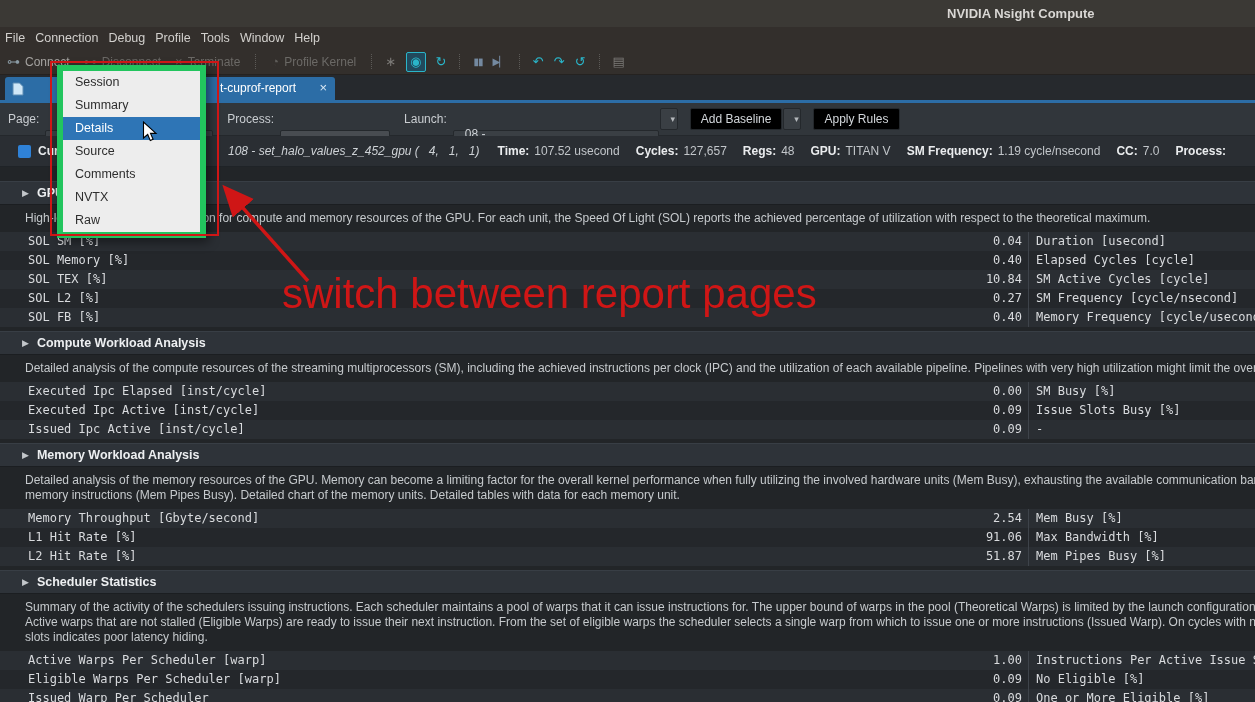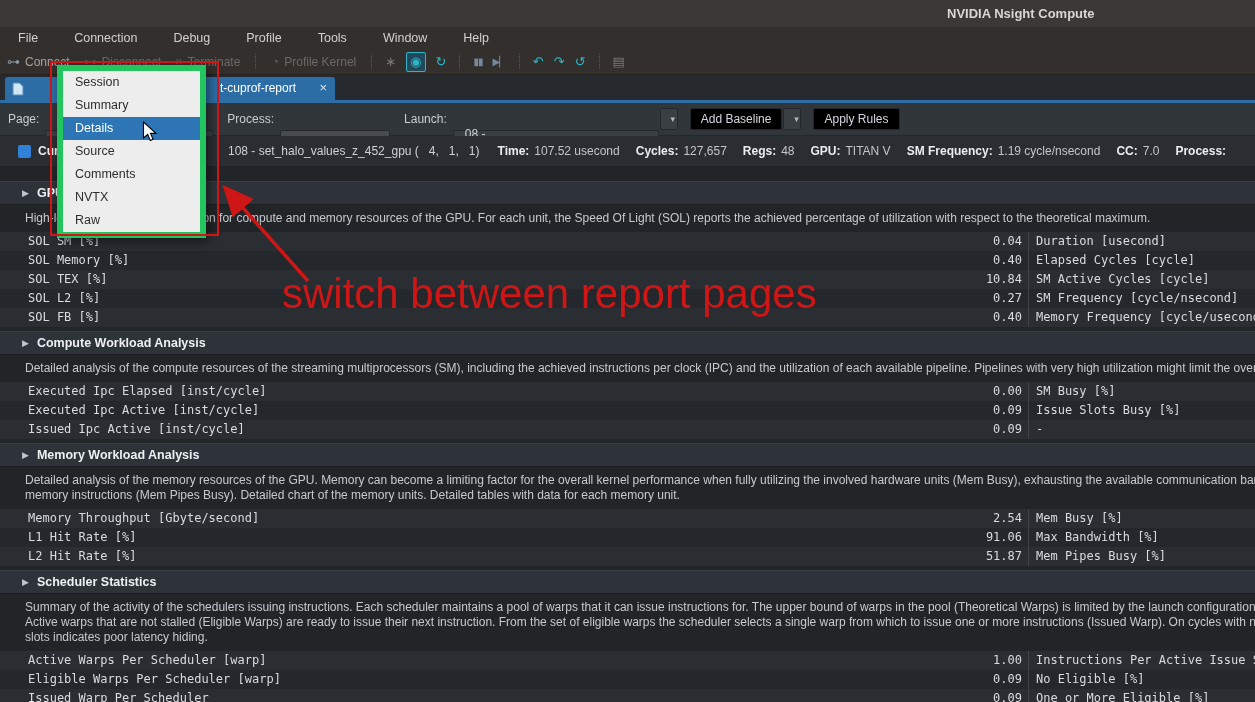--- a/index.html
+++ b/index.html
@@ -3,21 +3,21 @@
 <meta charset="utf-8">
 <style>
   * { margin:0; padding:0; box-sizing:border-box; }
   html,body { width:1255px; height:702px; overflow:hidden; }
   body { position:relative; background:#222528; font-family:"Liberation Sans",sans-serif; }
 
   
   .titlebar { height:27px; background:#3b3935; position:relative; }
   .title-text { position:absolute; left:947px; top:0; line-height:27px; font-size:13px; font-weight:bold; color:#d9d7d4; }
   .menubar { height:22px; background:#332f2c; display:flex; align-items:center; }
-  .menu-item { padding:0 18px; line-height:22px; font-size:12.5px; color:#d2d0cd; }
+  .menu-item { padding:0 5px; line-height:22px; font-size:12.5px; color:#d2d0cd; }
   .toolbar { height:26px; background:#332f2c; border-bottom:1px solid #252220; display:flex; align-items:center; font-size:12px; }
   .tb-btn { display:flex; align-items:center; gap:5px; margin:0 7px; }
   .tb-btn.en { color:#a5a3a0; }
   .tb-btn.dis { color:#6b6966; }
   .tb-ico { font-size:13px; color:#8a9aa4; }
   .tb-btn.dis .tb-ico { color:#5f5d5a; }
   .tb-sep { width:1px; height:15px; border-left:1px dotted #5c5a57; margin:0 8px; }
   .tb-ic { font-size:13px; margin:0 5px; line-height:18px; }
   .tb-ic.teal { color:#2ab5c9; }
   .tb-ic.dim { color:#7c7a77; }
@@ -43,21 +43,21 @@
   .arrow { color:#b4b8bc; font-size:9px; margin-left:8px; }
   .mini-btn { height:22px; width:18px; background:#3a3f44; border:1px solid #24282c; border-radius:2px; display:flex; align-items:center; justify-content:center; margin-left:1px; }
   .btn { height:22px; background:#000000; border:1px solid #24282c; border-radius:2px; padding:0 10px; display:flex; align-items:center; color:#d3d7db; margin-left:12px; }
   .ml14 { margin-left:14px; }
 
   
   .kernelrow { height:31px; background:#2a2e33; border-bottom:1px solid #1f2327; position:relative; font-size:12px; }
   .chk { position:absolute; left:18px; top:9px; width:13px; height:13px; background:#2f82d8; border-radius:2px; }
   .cur { position:absolute; left:38px; top:8px; font-weight:bold; color:#e8eaec; }
   .kstats { position:absolute; left:228px; top:8px; display:flex; white-space:nowrap; overflow:hidden; width:1027px; }
-  .kname { white-space:pre; color:#ced2d6; margin-right:18px; }
+  .kname { white-space:pre; color:#ced2d6; margin-right:18px;font-style:italic; }
   .kstat { margin-right:16px; }
   .kstat b { color:#eaecee; font-weight:bold; margin-right:5px; }
   .kstat span { color:#c2c6ca; }
 
   
   .content { position:relative; height:535px; background:#222528; overflow:hidden; padding-top:14px; }
   .sec-h { width:1950px; height:24px; margin-top:4px; background:#2e3339; border-top:1px solid #383e45; border-bottom:1px solid #1b1e21; display:flex; align-items:center; padding-left:22px; }
   .sec-h:first-child { margin-top:0; }
   .tri { font-size:9px; color:#c2c6ca; margin-right:8px; }
   .sec-t { font-weight:bold; font-size:12.5px; color:#edeff1; }

